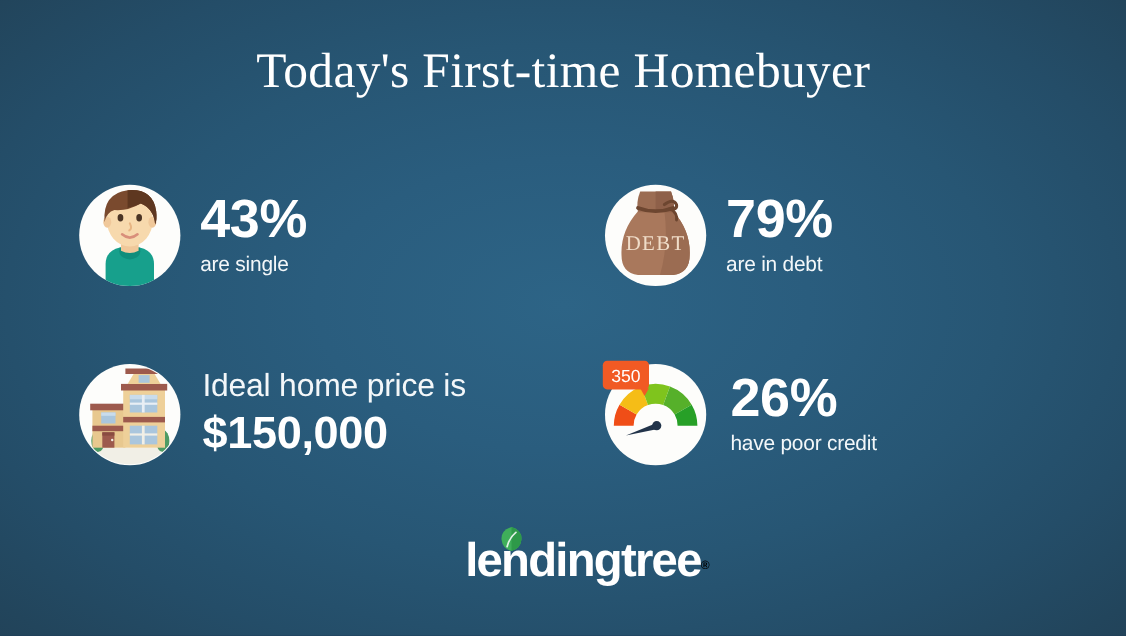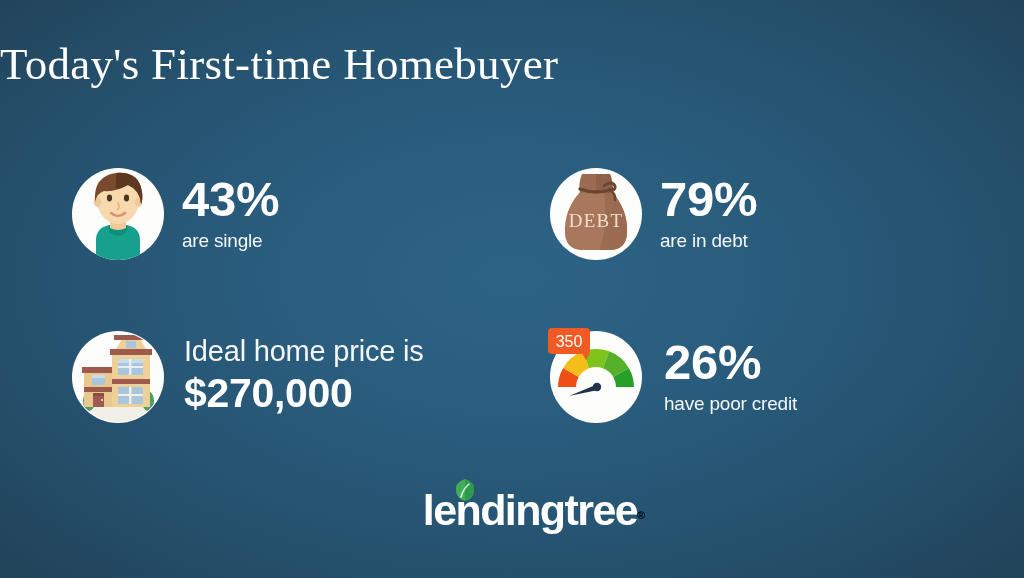--- a/index.html
+++ b/index.html
@@ -22,21 +22,21 @@
         #22455c 86%,
         #213f54 100%);
   }
 
   
   .title {
     position: absolute;
     top: 38px;
     left: 0;
     width: 1024px;
-    text-align: left;
+    text-align: center;
     font-family: "Liberation Serif", serif;
     font-size: 45px;
     font-weight: 400;
     color: #ffffff;
     letter-spacing: 0.3px;
     white-space: nowrap;
   }
 
   
   .stat {
@@ -245,21 +245,21 @@
           <rect x="61" y="34" width="2.5" height="16" fill="#e8eef4"></rect>
 
           <rect x="50" y="62" width="25" height="17" fill="#aac6dd"></rect>
           <rect x="50" y="69" width="25" height="2" fill="#f1efe6"></rect>
           <rect x="61" y="62" width="2.5" height="17" fill="#f1efe6"></rect>
         </g>
       </svg>
     </div>
     <div class="stat-text">
       <div class="stat-line-small">Ideal home price is</div>
-      <div class="stat-line-big">$270,000</div>
+      <div class="stat-line-big">$150,000</div>
     </div>
   </div>
 
   <div class="stat stat-col-2 stat-row-2 stat-4">
     <div class="icon-disc">
       <div class="disc-circle"></div>
       <svg class="icon-art" viewBox="0 0 100 100">
 
         <g transform="translate(50,62)">
 

